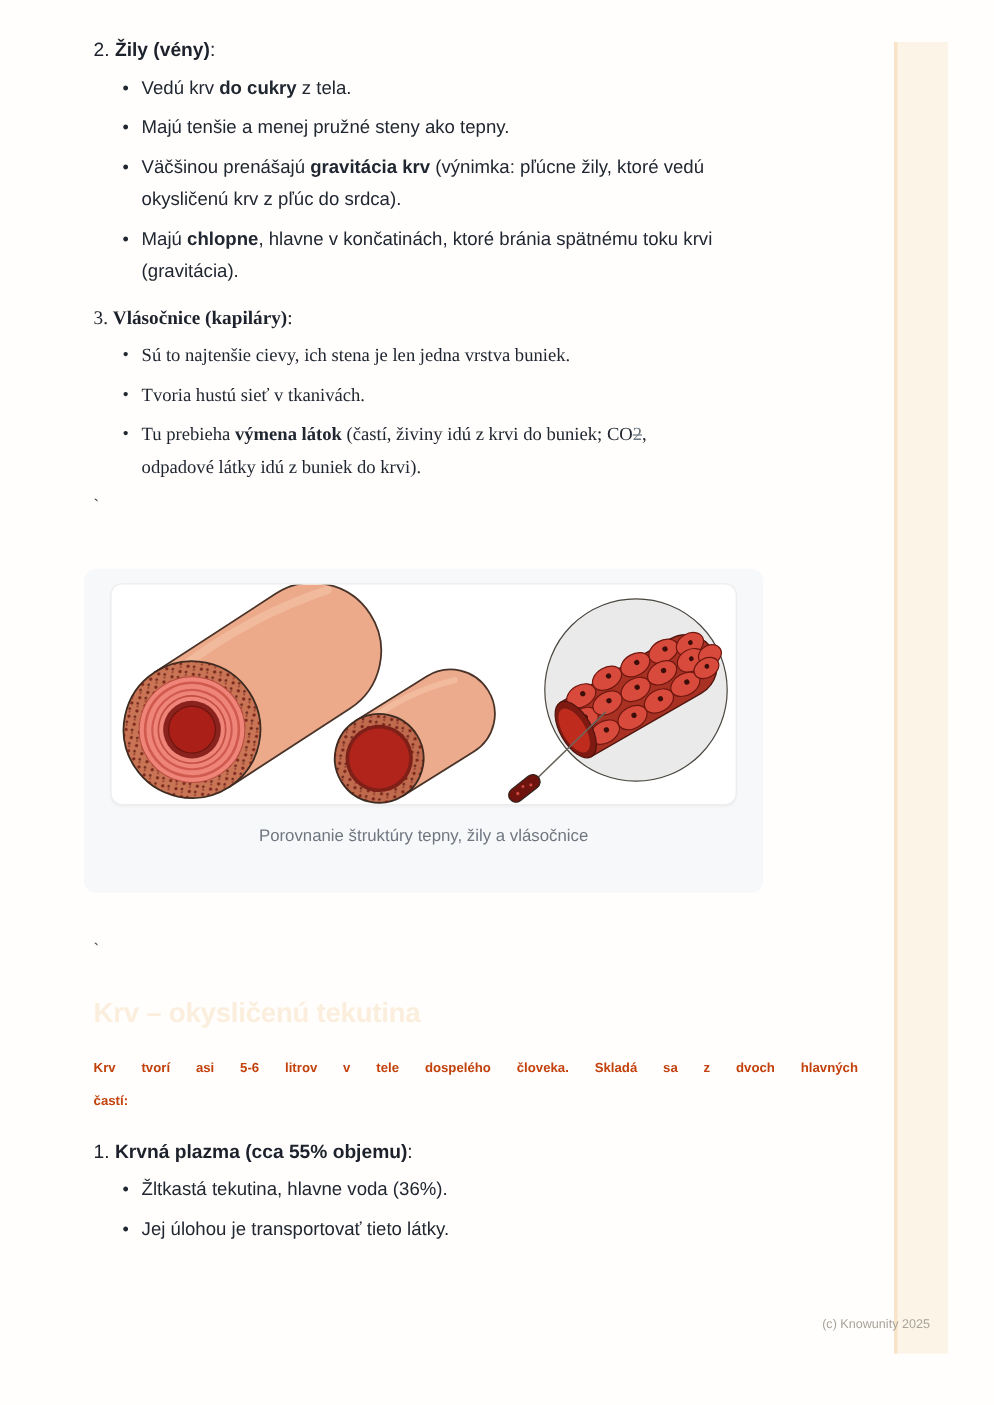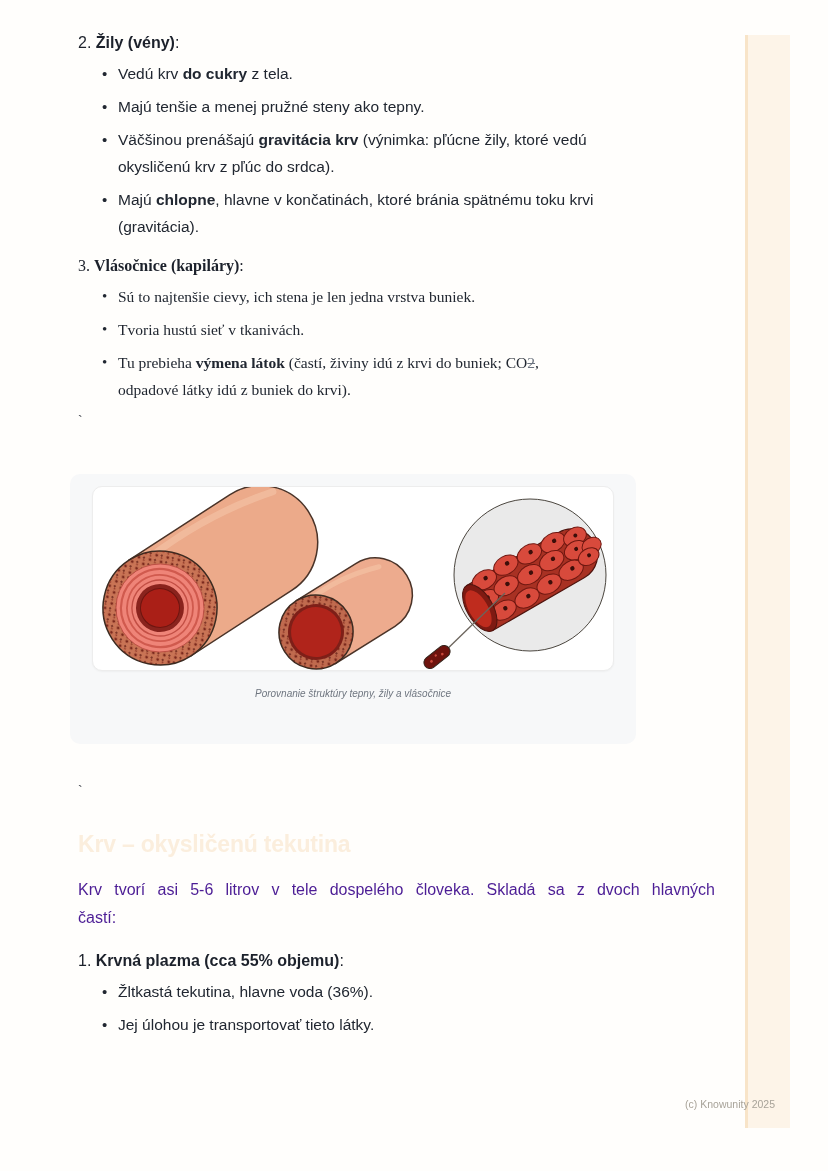--- a/index.html
+++ b/index.html
@@ -31,28 +31,28 @@
   .figure-card{
     position:absolute;left:70px;top:474px;width:566px;height:270px;
     background:#f7f8f9;border-radius:10px;padding:12px 0 0 0;box-sizing:border-box;
   }
   .figure-panel{
     width:522px;height:185px;margin:0 auto;background:#ffffff;
     border:1px solid #ededed;border-radius:10px;box-sizing:border-box;
     box-shadow:0 1px 2px rgba(0,0,0,0.04);overflow:hidden;
   }
   .figure-caption{
-    margin-top:17px;text-align:center;font-style:italic;
-    font-size:10px;color:#6f7680;
+    margin-top:17px;text-align:center;
+    font-size:14px;color:#6f7680;
   }
   
   .pale-heading{
     font-size:23px;font-weight:700;color:#fbeedd;letter-spacing:-0.2px;line-height:28px;
   }
-  .intro{font-size:16px;line-height:28px;color:#4c1d95;}
+  .intro{font-size:11px;line-height:28px;color:#c2410c;font-weight:bold;}
   .intro-l1{display:block;text-align:justify;text-align-last:justify;}
   .footer-credit{
     position:absolute;right:53px;top:1098px;font-size:10.5px;color:#a8a399;z-index:2;
   }
 </style>
 </head>
 <body>
 
 <div class="edge-stripe"></div>
 

